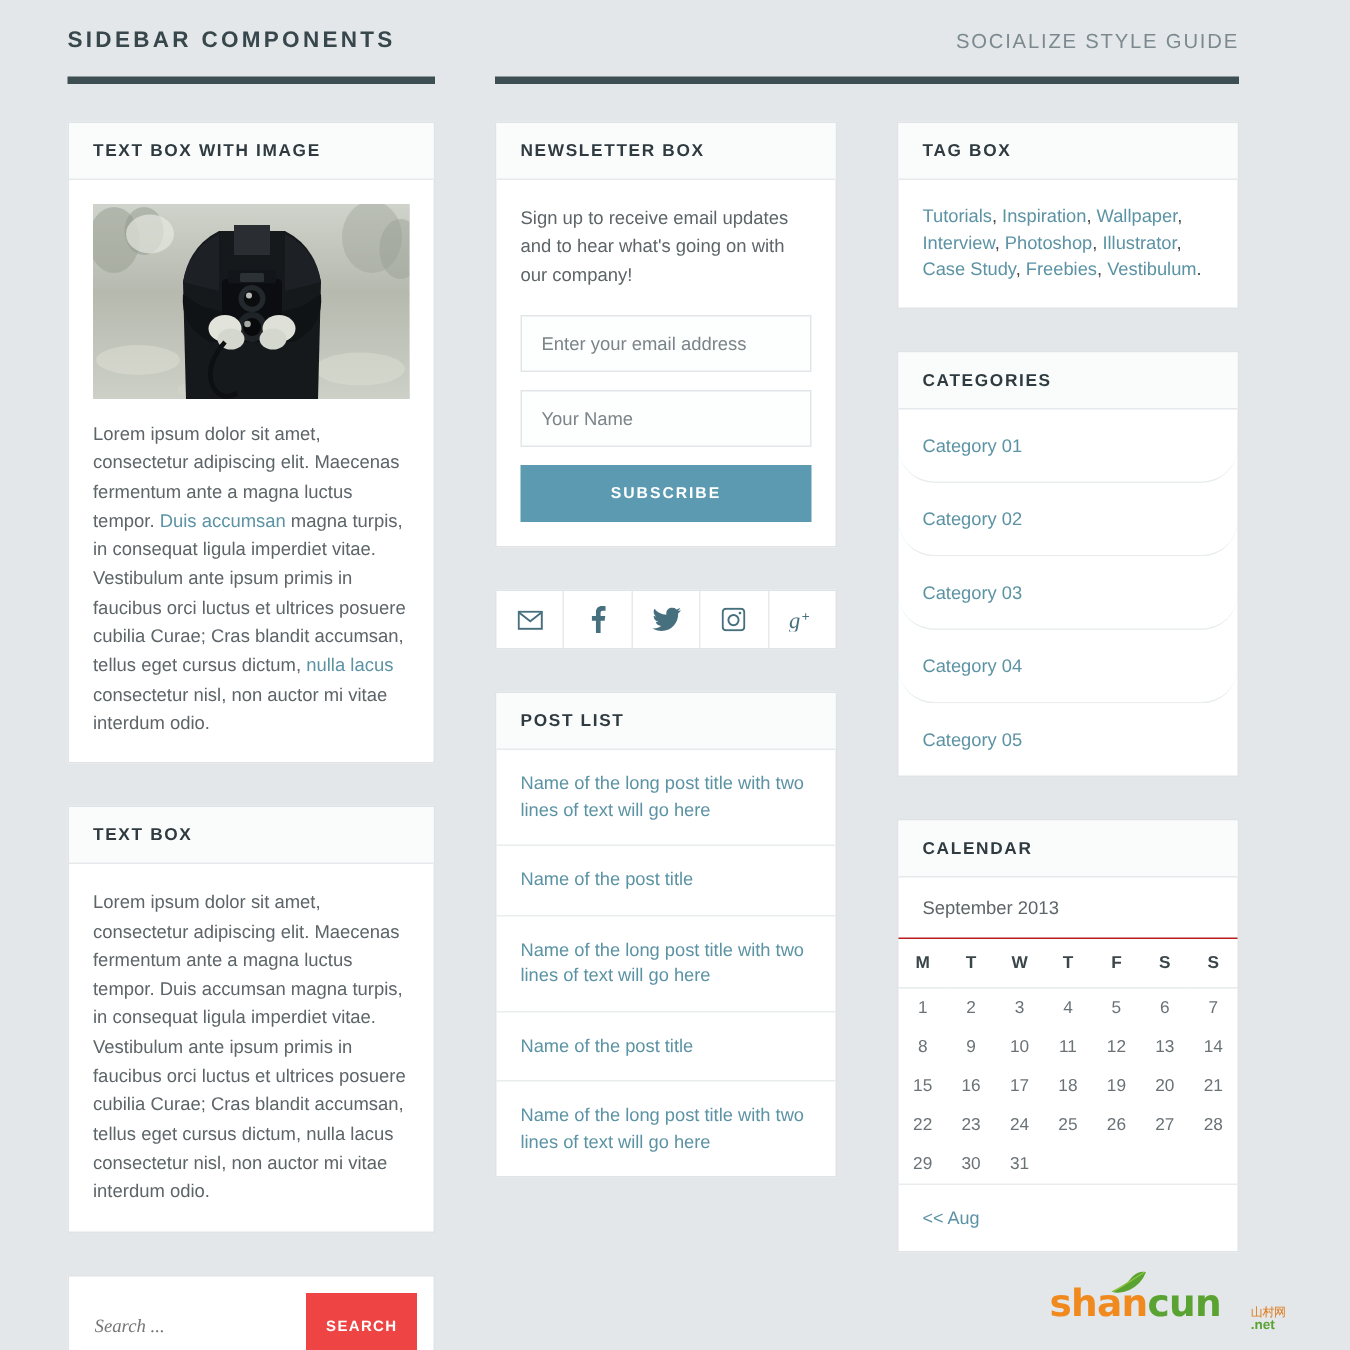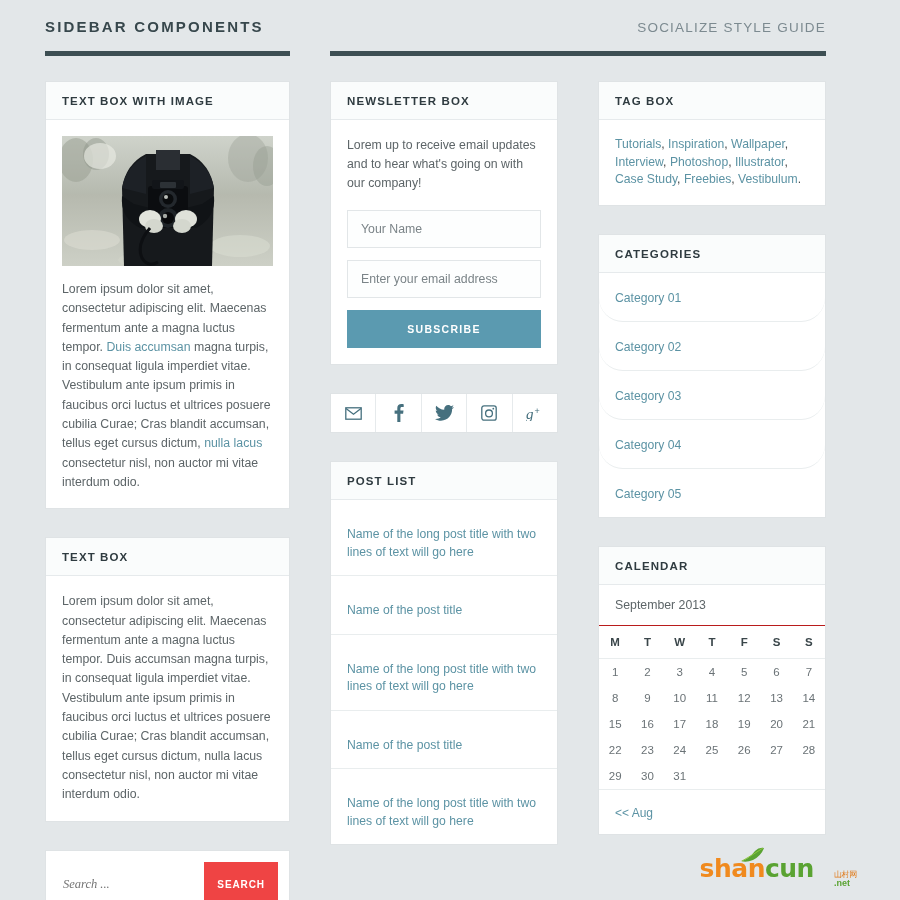--- a/index.html
+++ b/index.html
@@ -115,21 +115,21 @@
   .social-cell:last-child { border-right:none; }
   .social-cell svg { display:block; }
 
   
   .post-item {
     padding:14px 16px; border-bottom:1px solid #e9edee;
   }
   .post-item:last-child { border-bottom:none; }
   .post-link {
     font-size:12.2px; line-height:17.5px; color:#5c93a4;
-    text-decoration:none; display:block;margin-top:12px;
+    text-decoration:none; display:block;
   }
 
   
   .tags { font-size:12.2px; line-height:17.5px; }
   .tag { color:#5c93a4; text-decoration:none; }
 
   
   .cat-item {
     padding:15px 16px; border-bottom:1px solid #e9edee;border-radius:24px;
   }
@@ -280,23 +280,23 @@
 
     </div>
 
     <div class="col col-2">
 
       <div class="card">
         <div class="card-head">
           <div class="card-title">NEWSLETTER BOX</div>
         </div>
         <div class="card-body">
-          <p class="nl-text">Lorem up to receive email updates and to hear what's going on with our company!</p>
+          <p class="nl-text">Sign up to receive email updates and to hear what's going on with our company!</p>
+          <input class="field" type="email" placeholder="Enter your email address" style="">
           <input class="field" type="text" placeholder="Your Name" style="">
-          <input class="field" type="email" placeholder="Enter your email address" style="">
           <button class="subscribe">SUBSCRIBE</button>
         </div>
       </div>
 
       <div class="social-row">
         <div class="social-cell">
           <span>
             <svg width="17" height="13" viewBox="0 0 17 13" fill="none" stroke="#46707e" stroke-width="1.3">
               <rect x="0.8" y="0.8" width="15.4" height="11.4"></rect>
               <path d="M1 1.4 L8.5 7.2 L16 1.4"></path>

